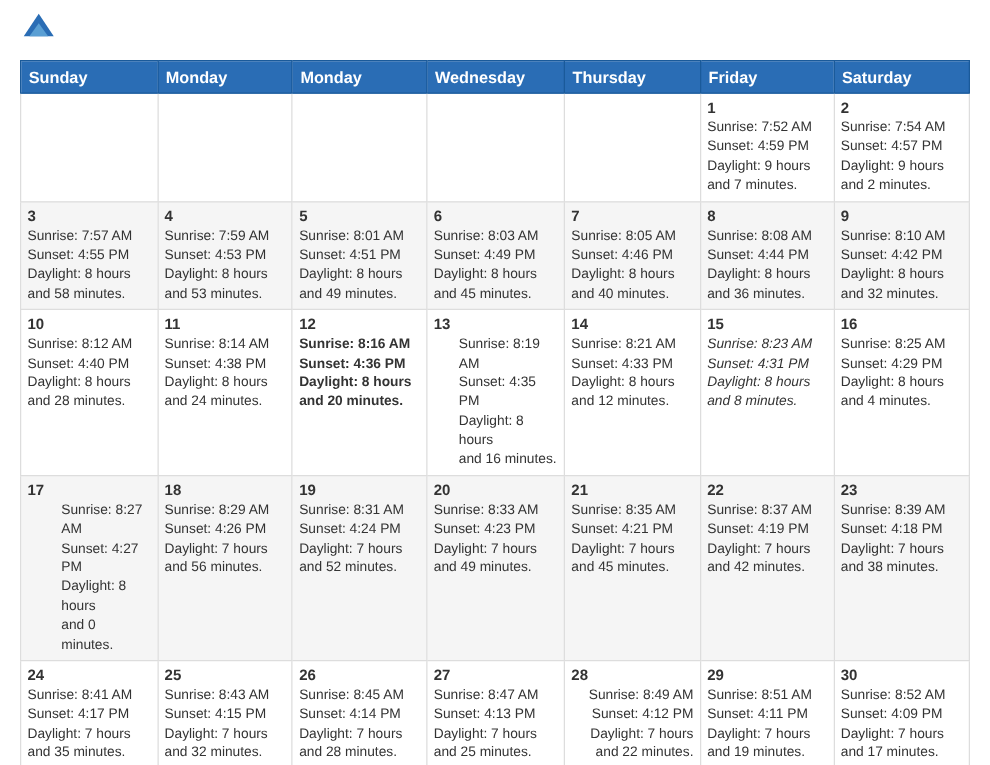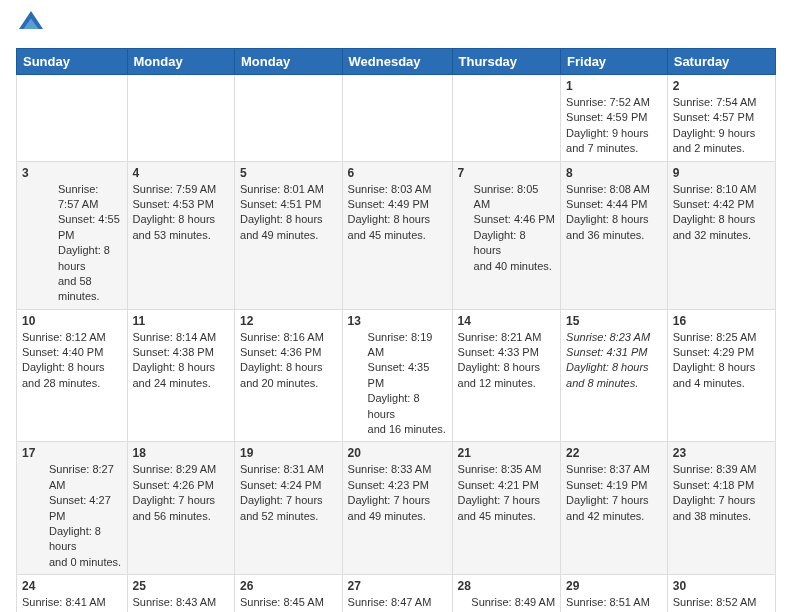--- a/index.html
+++ b/index.html
@@ -151,21 +151,21 @@
             <span class="day-num">2</span>
             <div class="day-info" style="white-space: pre-line;">Sunrise: 7:54 AM
 Sunset: 4:57 PM
 Daylight: 9 hours
 and 2 minutes.</div>
           </td>
         </tr>
         <tr>
           <td>
             <span class="day-num">3</span>
-            <div class="day-info" style="white-space: pre-line; margin-left: 36px;">Sunrise: 7:57 AM
+            <div class="day-info" style="white-space: pre-line;">Sunrise: 7:57 AM
 Sunset: 4:55 PM
 Daylight: 8 hours
 and 58 minutes.</div>
           </td>
           <td>
             <span class="day-num">4</span>
             <div class="day-info" style="white-space: pre-line;">Sunrise: 7:59 AM
 Sunset: 4:53 PM
 Daylight: 8 hours
 and 53 minutes.</div>
@@ -179,21 +179,21 @@
           </td>
           <td>
             <span class="day-num">6</span>
             <div class="day-info" style="white-space: pre-line;">Sunrise: 8:03 AM
 Sunset: 4:49 PM
 Daylight: 8 hours
 and 45 minutes.</div>
           </td>
           <td>
             <span class="day-num">7</span>
-            <div class="day-info" style="white-space: pre-line; margin-left: 16px;">Sunrise: 8:05 AM
+            <div class="day-info" style="white-space: pre-line;">Sunrise: 8:05 AM
 Sunset: 4:46 PM
 Daylight: 8 hours
 and 40 minutes.</div>
           </td>
           <td>
             <span class="day-num">8</span>
             <div class="day-info" style="white-space: pre-line;">Sunrise: 8:08 AM
 Sunset: 4:44 PM
 Daylight: 8 hours
 and 36 minutes.</div>
@@ -216,21 +216,21 @@
           </td>
           <td>
             <span class="day-num">11</span>
             <div class="day-info" style="white-space: pre-line;">Sunrise: 8:14 AM
 Sunset: 4:38 PM
 Daylight: 8 hours
 and 24 minutes.</div>
           </td>
           <td>
             <span class="day-num">12</span>
-            <div class="day-info" style="white-space: pre-line;">Sunrise: 8:16 AM
+            <div class="day-info" style="white-space: pre-line; font-weight: bold;">Sunrise: 8:16 AM
 Sunset: 4:36 PM
 Daylight: 8 hours
 and 20 minutes.</div>
           </td>
           <td>
             <span class="day-num">13</span>
             <div class="day-info" style="white-space: pre-line; margin-left: 20px;">Sunrise: 8:19 AM
 Sunset: 4:35 PM
 Daylight: 8 hours
 and 16 minutes.</div>

